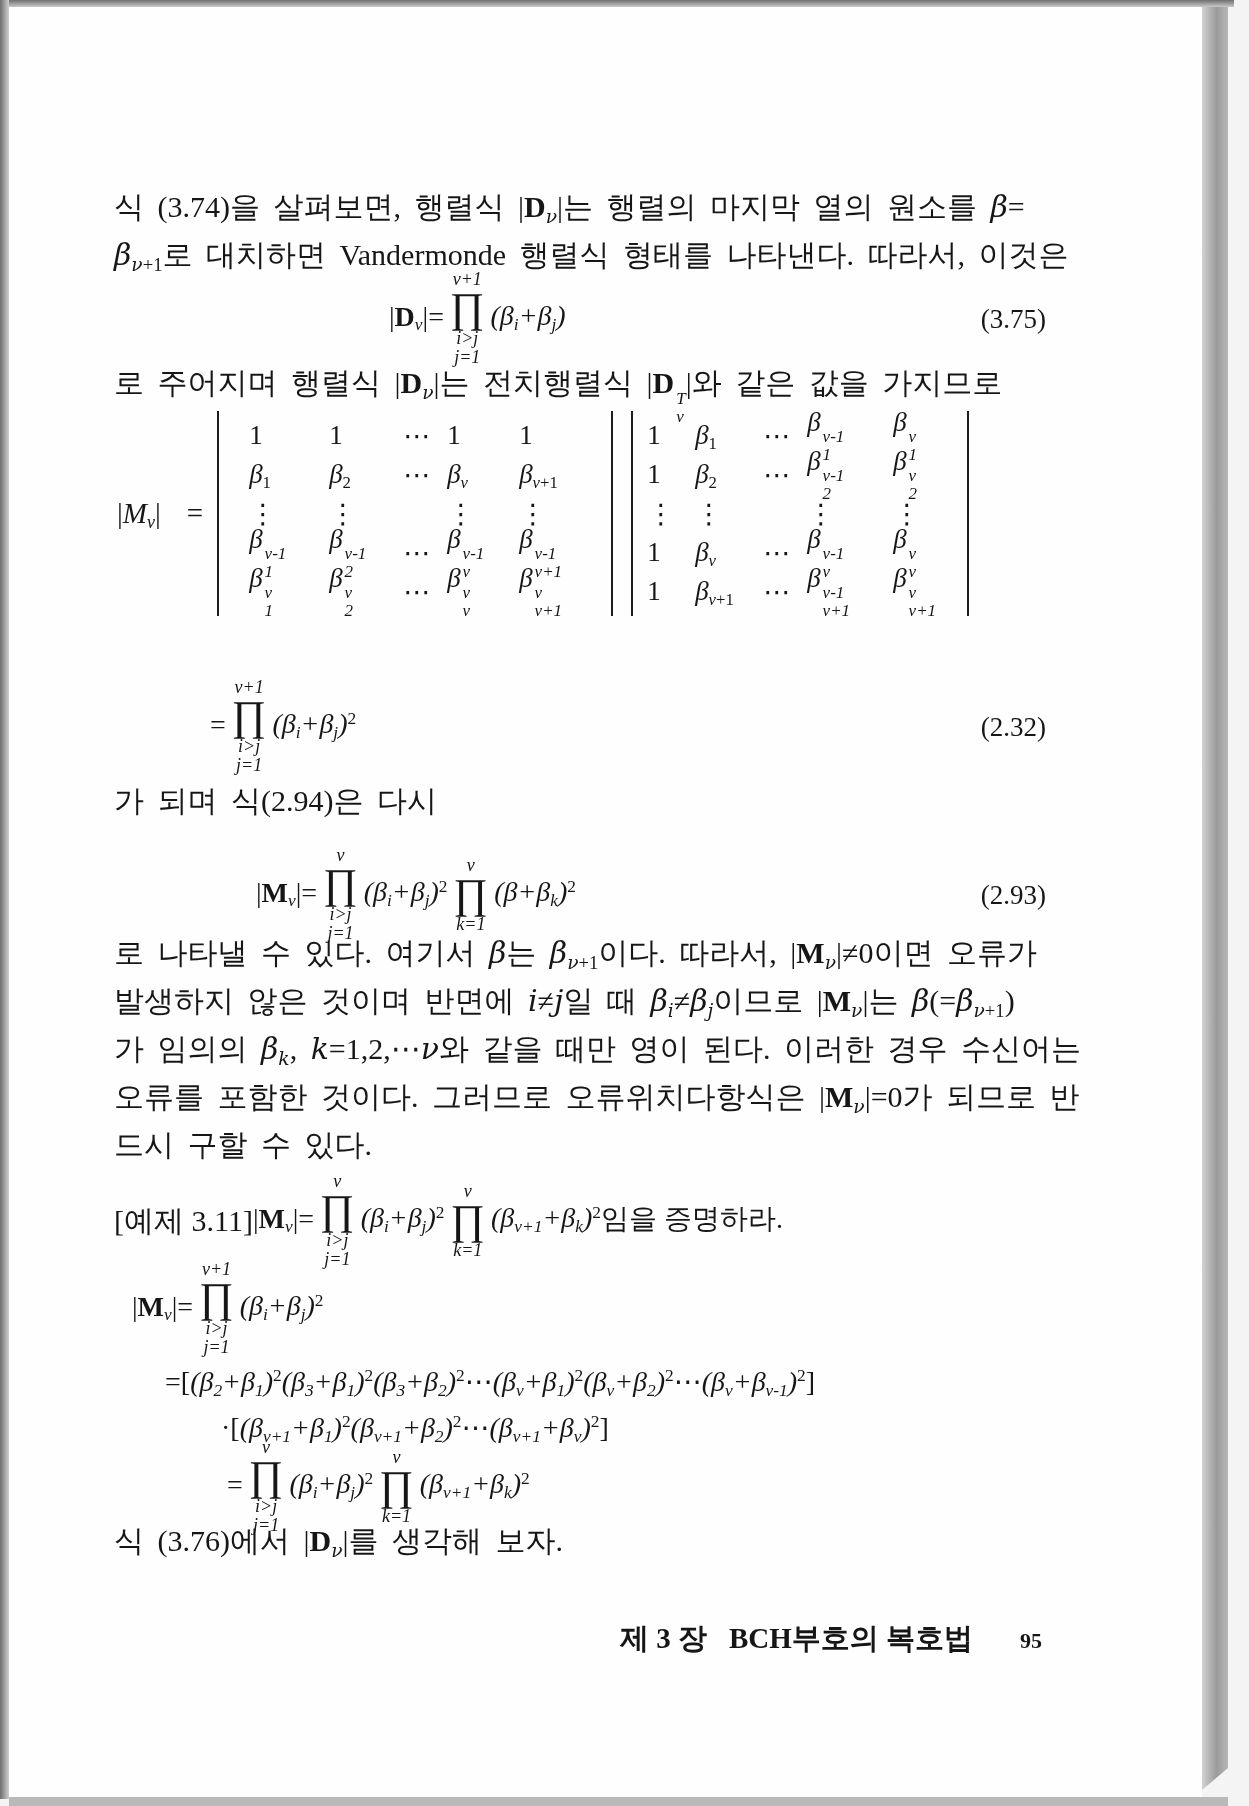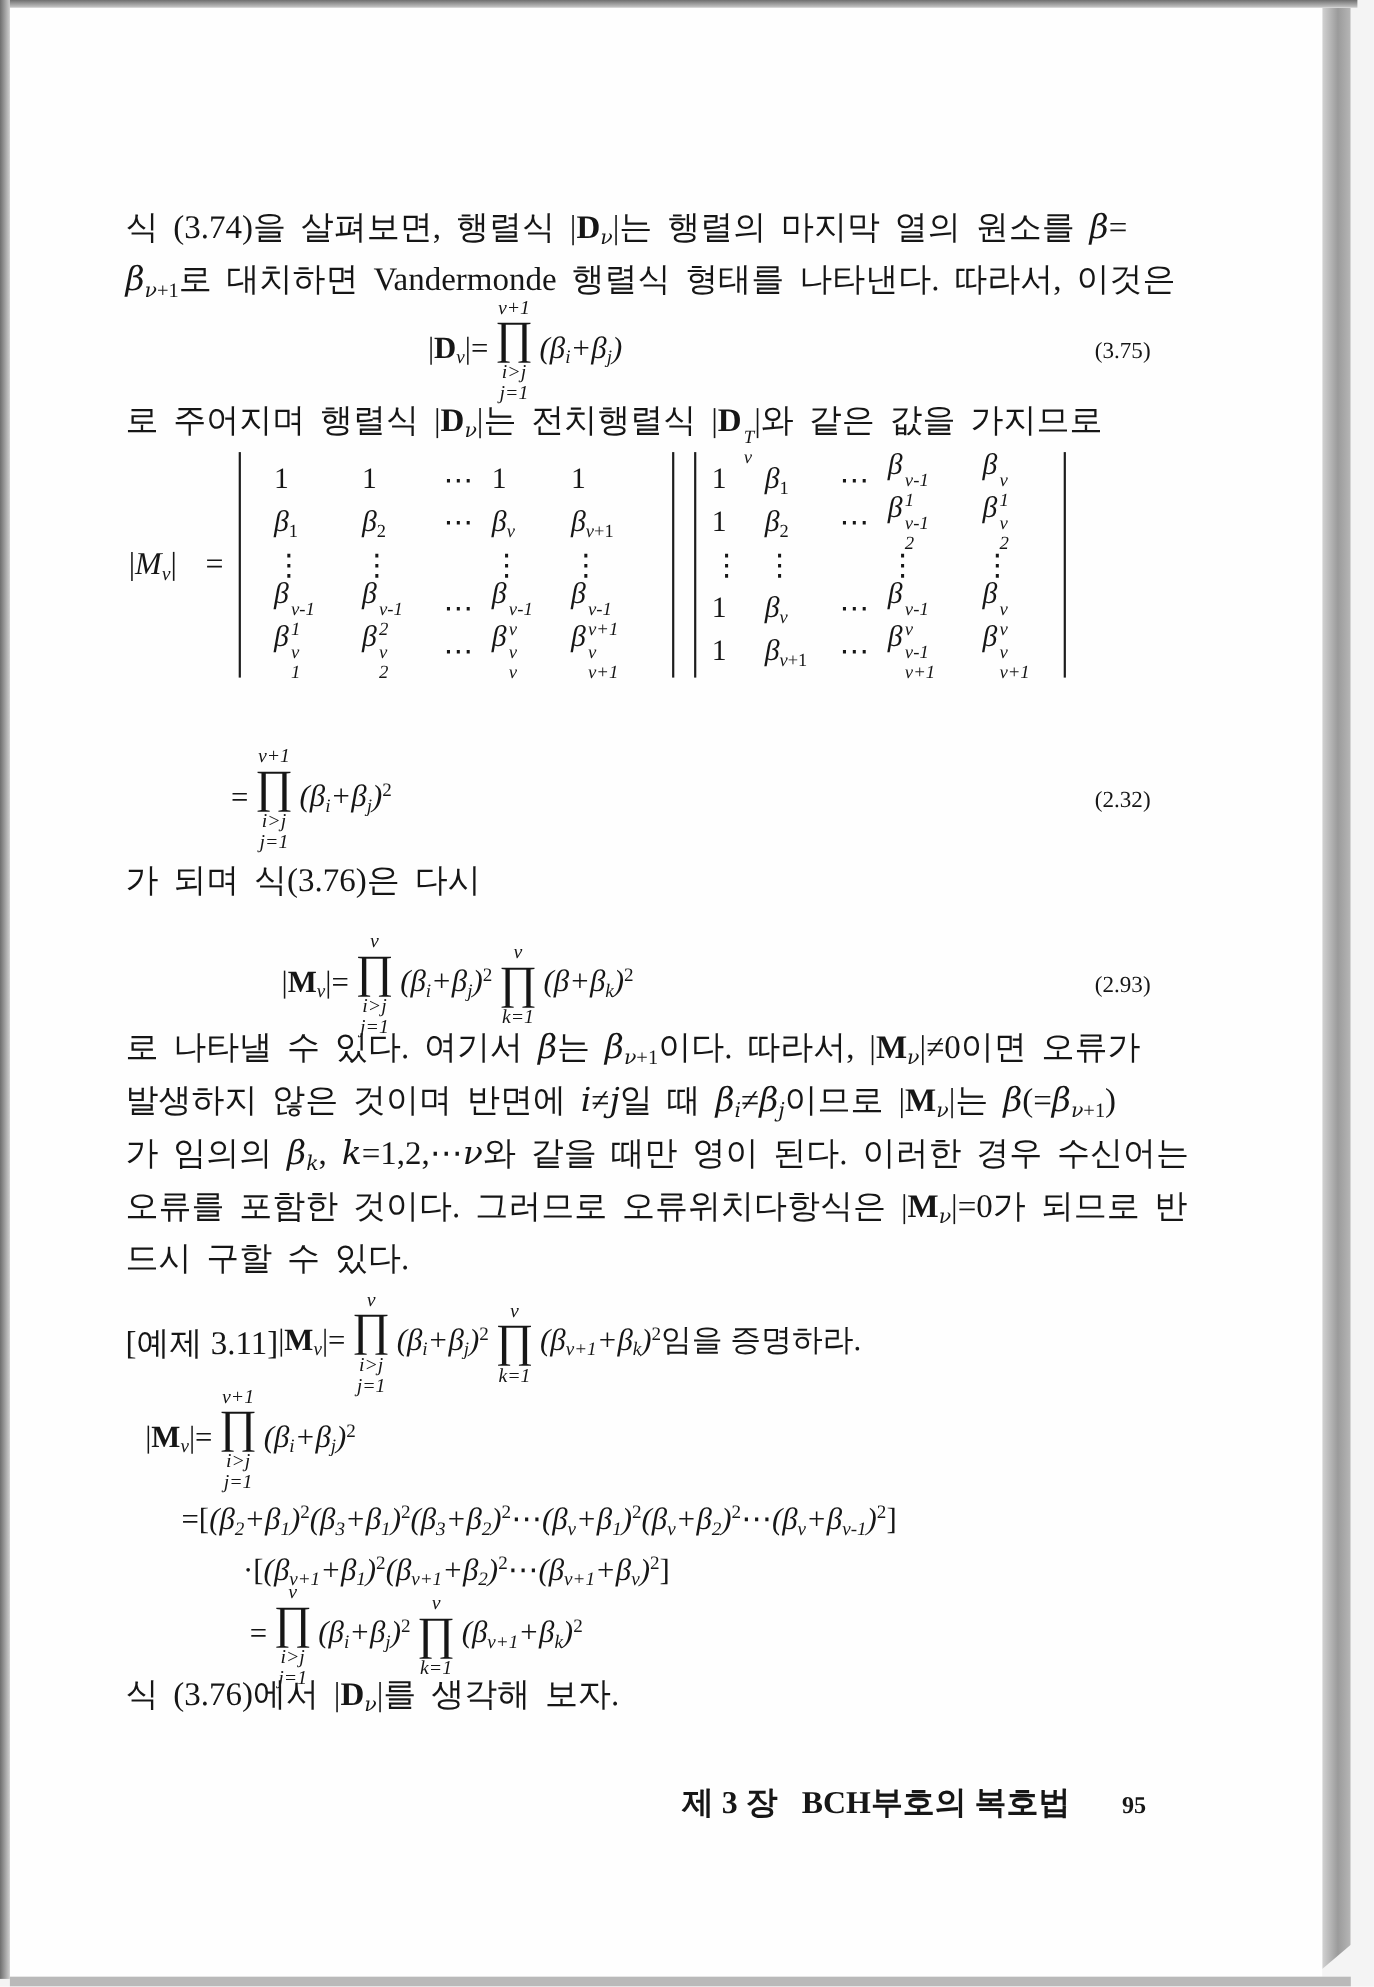--- a/index.html
+++ b/index.html
@@ -24,21 +24,21 @@
   .block{position:absolute;left:0;right:0;}
   .line{font-size:30px;line-height:48px;white-space:nowrap;word-spacing:6px;}
   .line i{font-family:"DejaVu Serif","Liberation Serif",serif;}
 
   sub{font-size:0.62em;vertical-align:-0.3em;line-height:0;}
   sup{font-size:0.62em;vertical-align:0.55em;line-height:0;}
 
   .eqrow{display:flex;align-items:center;}
   .eq{font-size:28px;white-space:nowrap;}
   .eqno{position:absolute;right:6px;top:50%;transform:translateY(-50%);
-    font-size:21px;font-style:normal;}
+    font-size:27px;font-style:normal;}
 
   .prod{display:inline-flex;flex-direction:column;align-items:center;
     vertical-align:middle;line-height:1;margin:0 6px;}
   .prod .pt{font-size:18px;font-style:italic;line-height:1.05;}
   .prod .pi{font-size:42px;line-height:0.95;font-style:normal;}
   .prod .pb{font-size:18px;font-style:italic;line-height:1.1;text-align:center;}
 
   .stk{display:inline-flex;flex-direction:column;align-items:flex-start;
     font-size:17px;line-height:1.05;vertical-align:-11px;font-style:italic;margin-left:2px;}
   .stk span{display:block;}
@@ -231,21 +231,21 @@
       <div class="block eqrow" style="top:672px;height:96px">
         <span class="eq" style="margin-left:96px">=<span class="prod">
               <span class="pt">ν+1</span>
               <span class="pi">∏</span>
               <span class="pb">i&gt;j<br>j=1</span>
             </span><i>(β<sub>i</sub>+β<sub>j</sub>)</i><sup>2</sup></span>
         <span class="eqno">(2.32)</span>
       </div>
 
       <div class="block" style="top:770px">
-        <div class="line">가 되며 식(3.76)은 다시</div>
+        <div class="line">가 되며 식(2.94)은 다시</div>
       </div>
 
       <div class="block eqrow" style="top:832px;height:112px">
         <span class="eq" style="margin-left:142px">|<b>M</b><i><sub>ν</sub></i>|=<span class="prod">
               <span class="pt">ν</span>
               <span class="pi">∏</span>
               <span class="pb">i&gt;j<br>j=1</span>
             </span><i>(β<sub>i</sub>+β<sub>j</sub>)</i><sup>2</sup><span class="prod">
               <span class="pt">ν</span>
               <span class="pi">∏</span>

